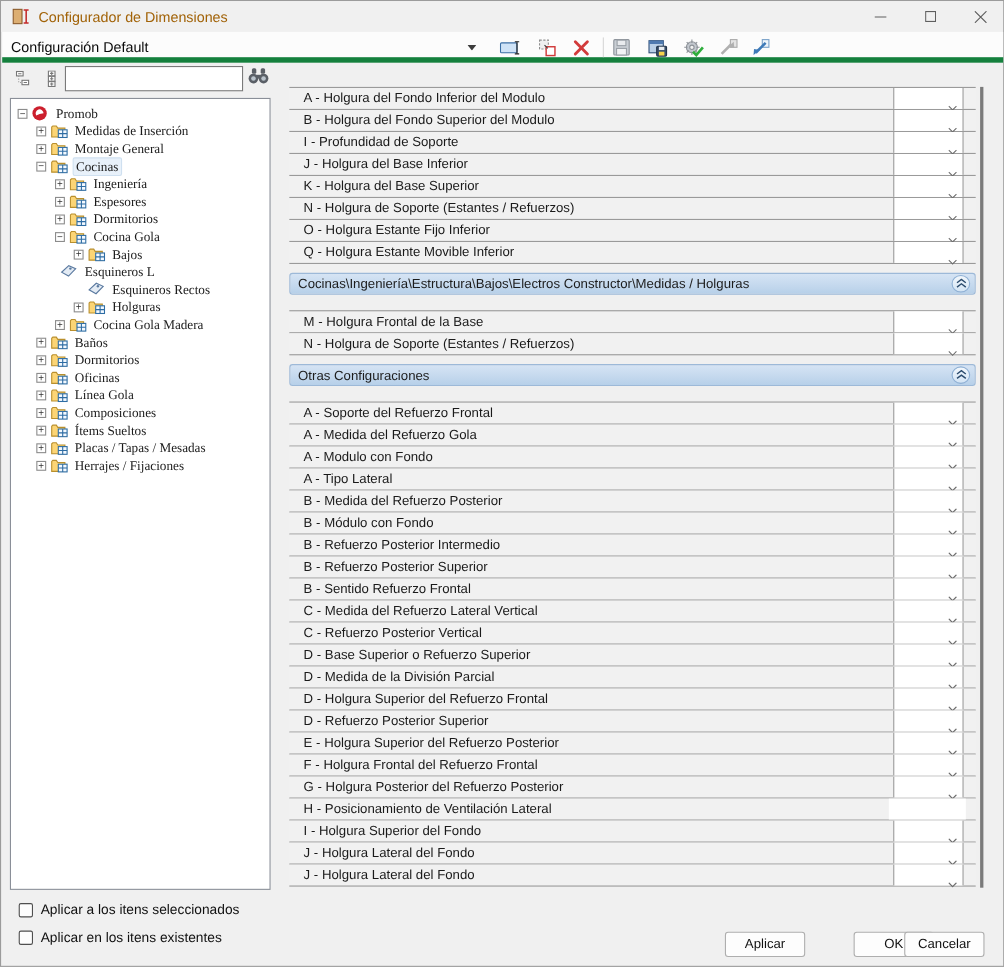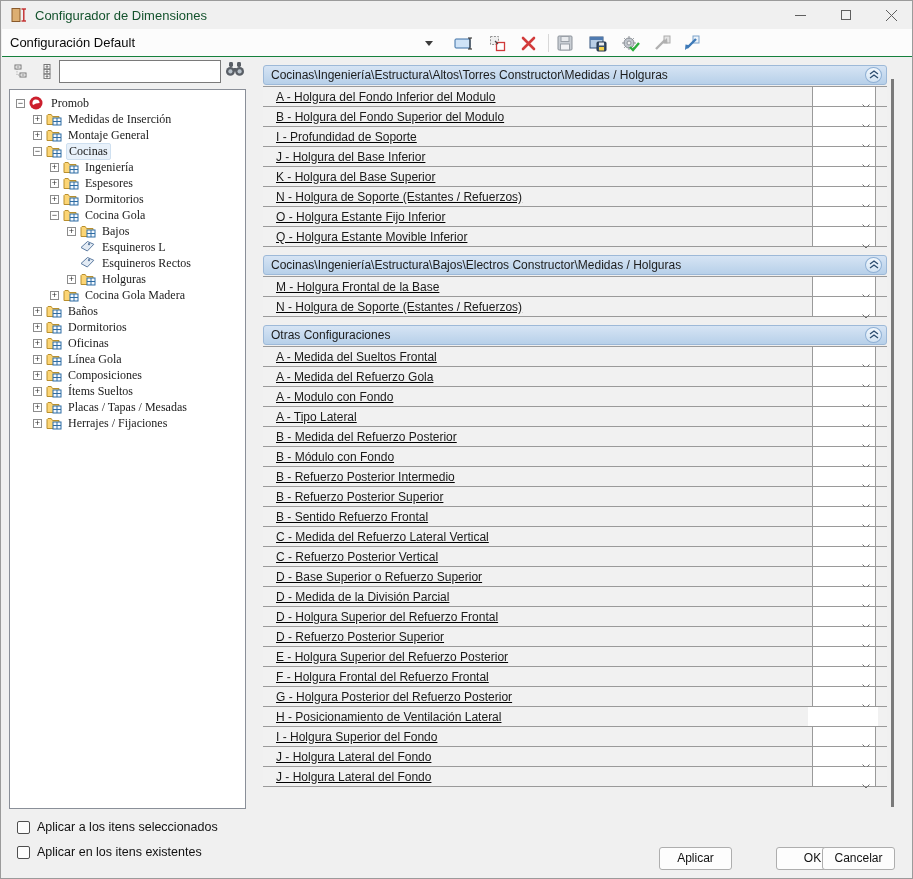--- a/index.html
+++ b/index.html
@@ -4,28 +4,28 @@
 <style>
   * { margin:0; padding:0; box-sizing:border-box; }
   html,body { width:913px; height:879px; background:#e6e6e6; }
   body { font-family:"Liberation Sans", sans-serif; }
   .window { position:relative; width:913px; height:879px; background:#f0f0f0;
             border:1px solid #9b9b9b; overflow:hidden; }
 
   
   .titlebar { position:absolute; left:0; top:0; width:100%; height:28px; background:#f0f0f0; }
   .title-icon { position:absolute; left:10px; top:6px; width:16px; height:16px; }
-  .title-text { position:absolute; left:34px; top:7px; font-size:13px; color:#14532d; }
+  .title-text { position:absolute; left:34px; top:7px; font-size:13px; color:#a16207; }
   .win-btn { position:absolute; top:0; width:42px; height:28px; display:flex;
              align-items:center; justify-content:center; color:#5f5f5f; }
   .win-min { left:778px; } .win-max { left:824px; } .win-close { left:869px; }
 
   
   .toolbar { position:absolute; left:1px; top:28px; width:911px; height:28px;
-             background:#fcfcfc; border-bottom:1px solid #15803d; }
+             background:#fcfcfc; border-bottom:5px solid #15803d; }
   .config-name { position:absolute; left:8px; top:6px; font-size:13px; color:#0a0a0a; }
   .combo-arrow { position:absolute; left:420px; top:9px; }
   .tb-icon { position:absolute; top:4px; width:22px; height:20px; display:flex;
              align-items:center; justify-content:center; }
   .tb-sep { position:absolute; left:546px; top:5px; width:1px; height:18px; background:#d8d8d8; }
 
   
   .tree-tool { position:absolute; top:58px; width:22px; height:24px; display:flex;
                align-items:center; justify-content:center; }
   .search-input { position:absolute; left:58px; top:59px; width:162px; height:23px;
@@ -46,21 +46,21 @@
   
   .right-panel { position:absolute; left:262px; top:64px; width:624px; }
   .sec + .sec { margin-top:8px; }
   .sec-header { position:relative; height:20px; border:1px solid #9db9d8; border-radius:3px;
                 background:linear-gradient(#d6e4f4,#b7d0e9); font-size:12px; color:#1c1c1c;
                 line-height:18px; padding-left:7px; }
   .sec-collapse { position:absolute; right:4px; top:1px; width:17px; height:16px;
                   border:1px solid #8fb0d4; border-radius:50%;
                   background:linear-gradient(#f2f7fc,#d3e4f4);
                   display:flex; align-items:center; justify-content:center; }
-  .sec-rows { margin-top:1px;text-decoration:underline; }
+  .sec-rows { margin-top:14px; }
   .cfg-row { position:relative; height:20px; background:#f1f1f1; border-bottom:1px solid #9a9a9a; }
   .cfg-row:first-child { border-top:1px solid #9a9a9a; height:21px; }
   .cfg-label { font-size:12px; color:#1a1a1a; line-height:19px; padding-left:13px;
                white-space:nowrap; }
   .cell { position:absolute; top:0; bottom:0; right:11px; width:64px; background:#fff;
           border-left:1px solid #9a9a9a; border-right:1px solid #9a9a9a; }
   .cell .chev { position:absolute; right:5px; top:50%; margin-top:-2px; }
   .cell.blank { border:none; width:70px; right:9px; }
   .vscroll-track { position:absolute; left:889px; top:66px; width:5px; height:744px; background:#f0f0f0; }
   .vscroll-thumb { position:absolute; left:1px; top:12px; width:3px; height:728px; background:#7a7a7a; }
@@ -309,21 +309,21 @@
         <span class="t-ico">
           <svg width="16" height="14" viewBox="0 0 16 14">
             <path d="M1 3.5 L1 12.5 L13 12.5 L13 4.5 L6.5 4.5 L5.2 2.5 L2 2.5 Z" fill="#fcd575" stroke="#b98f2d"></path>
             <rect x="7" y="6" width="8" height="7" fill="#f3f9ff" stroke="#2e6da4"></rect>
             <line x1="7" y1="9.5" x2="15" y2="9.5" stroke="#2e6da4"></line>
             <line x1="11" y1="6" x2="11" y2="13" stroke="#2e6da4"></line>
           </svg>
         </span>
         <span class="t-label">Bajos</span>
       </div>
-      <div class="tree-item" style="padding-left: 57px;">
+      <div class="tree-item" style="padding-left: 32px;">
         <span class="exp-spacer"></span>
         <span class="t-ico">
           <svg width="15" height="13" viewBox="0 0 15 13">
             <path d="M1 7.5 L7.5 1.5 L13.8 4.3 L7.3 11 Z" fill="#e3ebf4" stroke="#5b7aa0"></path>
             <circle cx="9" cy="4.2" r="1.1" fill="#5b7aa0"></circle>
           </svg>
         </span>
         <span class="t-label">Esquineros L</span>
       </div>
       <div class="tree-item" style="padding-left: 57px;">
@@ -453,26 +453,20 @@
             <line x1="7" y1="9.5" x2="15" y2="9.5" stroke="#2e6da4"></line>
             <line x1="11" y1="6" x2="11" y2="13" stroke="#2e6da4"></line>
           </svg>
         </span>
         <span class="t-label">Herrajes / Fijaciones</span>
       </div>
     </div>
 
   <div class="right-panel">
       <div class="sec">
-        <div class="sec-header"><span>Cocinas\Ingeniería\Estructura\Altos\Torres Constructor\Medidas / Holguras</span><span class="sec-collapse">
-            <span><svg width="10" height="9" viewBox="0 0 10 9">
-                <polyline points="1,4 5,1 9,4" fill="none" stroke="#2c4c6e" stroke-width="1.3"></polyline>
-                <polyline points="1,8 5,5 9,8" fill="none" stroke="#2c4c6e" stroke-width="1.3"></polyline>
-              </svg></span>
-          </span></div>
         <div class="sec-rows">
           <div class="cfg-row"><span class="cfg-label">A - Holgura del Fondo Inferior del Modulo</span><div class="cell">
               <span class="chev"><svg width="8" height="5" viewBox="0 0 8 5">
                   <polyline points="0.5,0.5 4,4 7.5,0.5" fill="none" stroke="#6e6e6e"></polyline>
                 </svg></span>
             </div></div>
           <div class="cfg-row"><span class="cfg-label">B - Holgura del Fondo Superior del Modulo</span><div class="cell">
               <span class="chev"><svg width="8" height="5" viewBox="0 0 8 5">
                   <polyline points="0.5,0.5 4,4 7.5,0.5" fill="none" stroke="#6e6e6e"></polyline>
                 </svg></span>
@@ -530,21 +524,21 @@
         </div>
       </div>
       <div class="sec">
         <div class="sec-header"><span>Otras Configuraciones</span><span class="sec-collapse">
             <span><svg width="10" height="9" viewBox="0 0 10 9">
                 <polyline points="1,4 5,1 9,4" fill="none" stroke="#2c4c6e" stroke-width="1.3"></polyline>
                 <polyline points="1,8 5,5 9,8" fill="none" stroke="#2c4c6e" stroke-width="1.3"></polyline>
               </svg></span>
           </span></div>
         <div class="sec-rows">
-          <div class="cfg-row"><span class="cfg-label">A - Medida del Sueltos Frontal</span><div class="cell">
+          <div class="cfg-row"><span class="cfg-label">A - Soporte del Refuerzo Frontal</span><div class="cell">
               <span class="chev"><svg width="8" height="5" viewBox="0 0 8 5">
                   <polyline points="0.5,0.5 4,4 7.5,0.5" fill="none" stroke="#6e6e6e"></polyline>
                 </svg></span>
             </div></div>
           <div class="cfg-row"><span class="cfg-label">A - Medida del Refuerzo Gola</span><div class="cell">
               <span class="chev"><svg width="8" height="5" viewBox="0 0 8 5">
                   <polyline points="0.5,0.5 4,4 7.5,0.5" fill="none" stroke="#6e6e6e"></polyline>
                 </svg></span>
             </div></div>
           <div class="cfg-row"><span class="cfg-label">A - Modulo con Fondo</span><div class="cell">

